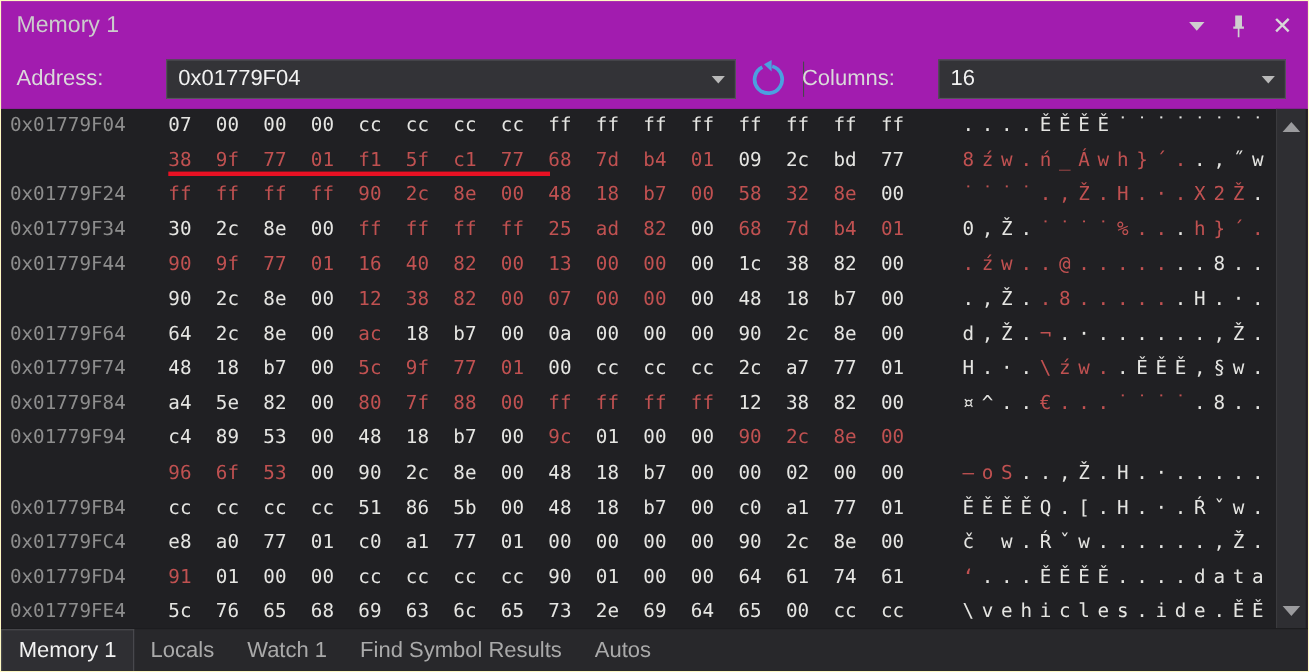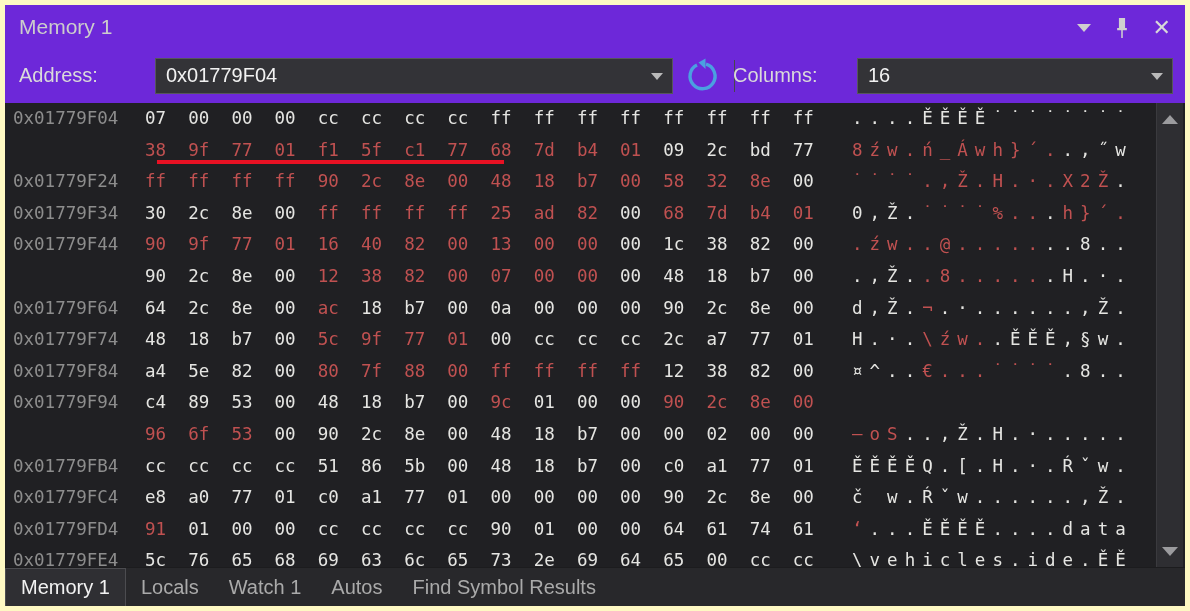--- a/index.html
+++ b/index.html
@@ -1,17 +1,17 @@
 <!DOCTYPE html>
 <html><head>
 <meta charset="utf-8">
 <style>
   html,body{margin:0;padding:0;background:#151515;}
-  .window{position:relative;width:1190px;height:611px;background:#6d28d9;overflow:hidden;
-          font-family:"Liberation Sans",sans-serif;border:5px solid #fef9c3;box-sizing:border-box;}
+  .window{position:relative;width:1190px;height:611px;background:#a21caf;overflow:hidden;
+          font-family:"Liberation Sans",sans-serif;border:1px solid #fef9c3;box-sizing:border-box;}
 
   
   .titlebar{position:absolute;top:0;left:0;right:0;height:46px;}
   .title{position:absolute;left:14px;top:10px;font-size:21px;color:#cccccc;}
   .tb-icons{position:absolute;right:14px;top:0;height:46px;display:flex;align-items:center;gap:22px;}
   .chev{width:0;height:0;border-left:7px solid transparent;border-right:7px solid transparent;border-top:8px solid #cfcfcf;}
   .closex{color:#d8d8d8;font-size:22px;line-height:22px;}
 
   
   .toolbar{position:absolute;top:46px;left:0;right:0;height:52px;padding-left:47px;}
@@ -25,23 +25,23 @@
   .combo .drop{position:absolute;right:9px;top:14px;width:0;height:0;
                border-left:6px solid transparent;border-right:6px solid transparent;border-top:7px solid #b9b9b9;}
   .refresh{position:absolute;left:679px;top:7px;width:36px;height:36px;}
   .vsep{position:absolute;left:729px;top:9px;width:1px;height:32px;background:#47474b;}
 
   
   .memarea{position:absolute;top:98px;left:0;right:0;bottom:38px;background:#202023;overflow:hidden;
            font-family:"DejaVu Sans Mono",monospace;font-size:17.5px;}
   .mrow{position:relative;height:31.6px;line-height:31.6px;white-space:nowrap;}
   .maddr{position:absolute;left:8px;color:#8d8d8d;}
-  .mhex{position:absolute;left:140px;}
+  .mhex{position:absolute;left:152px;}
   .mbyte{display:inline-block;width:43.2px;color:#e5e5e2;}
-  .mascii{position:absolute;left:847px;letter-spacing:7px;color:#e5e5e2;}
+  .mascii{position:absolute;left:874px;letter-spacing:7px;color:#e5e5e2;}
   .red{color:#c05151;}
   .chline{position:absolute;left:152px;top:25px;width:347px;height:4px;background:#e81123;}
 
   
   .scroll{position:absolute;top:98px;right:2px;bottom:38px;width:26px;background:#2e2e32;border-left:1px solid #3a3a3e;}
   .sb-up,.sb-down{position:absolute;left:5px;width:0;height:0;border-left:8px solid transparent;border-right:8px solid transparent;}
   .sb-up{top:12px;border-bottom:9px solid #9b9b9e;}
   .sb-down{bottom:12px;border-top:9px solid #9b9b9e;}
 
   
@@ -161,17 +161,17 @@
 
   <div class="scroll">
     <div class="sb-up"></div>
     <div class="sb-down"></div>
   </div>
 
   <div class="tabbar" id="tabbar">
       <div class="tab active">Memory 1</div>
       <div class="tab">Locals</div>
       <div class="tab">Watch 1</div>
+      <div class="tab">Find Symbol Results</div>
       <div class="tab">Autos</div>
-      <div class="tab">Find Symbol Results</div>
     </div>
 
 </div>
 
 </body></html>

